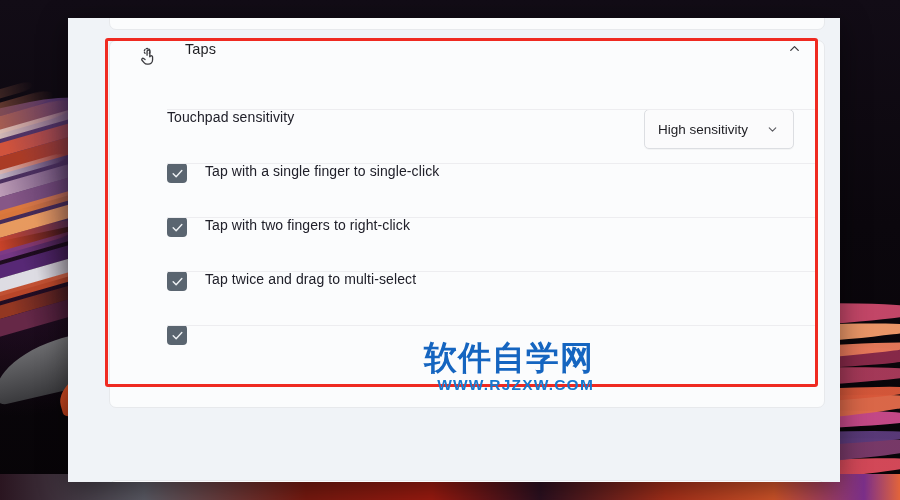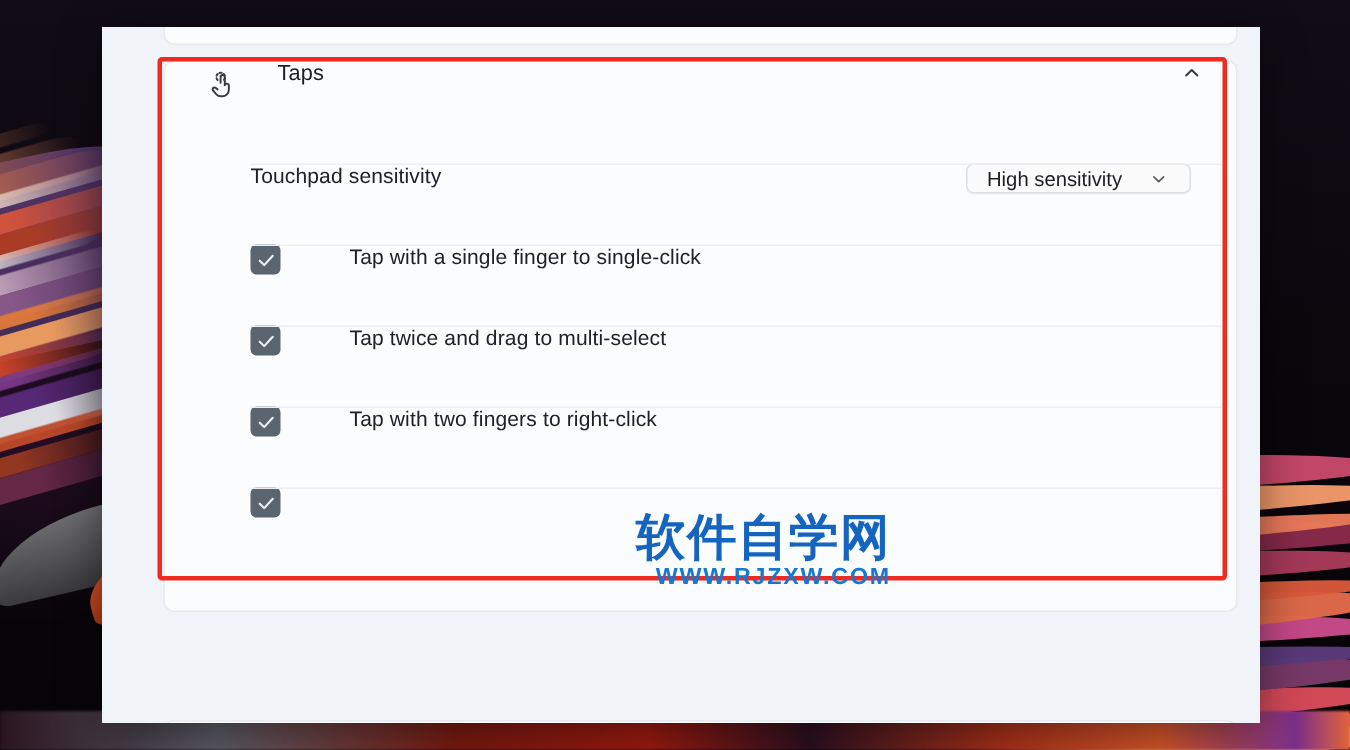--- a/index.html
+++ b/index.html
@@ -138,36 +138,36 @@
   }
   .sub-label {
     font-size: 14px;
     color: #20202a;
     letter-spacing: .1px;
   }
 
   
   .dropdown {
     margin-left: auto;
-    height: 20px;
+    height: 40px;
     min-width: 150px;
     background: #fbfbfc;
     border: 1px solid #dcdee2;
     border-radius: 5px;
     display: flex; align-items: center;
     padding: 0 9px 0 13px;
     gap: 18px;
     cursor: pointer;
     box-shadow: 0 1px 0 rgba(0,0,0,.03);
   }
   .dropdown-value { font-size: 13.5px; color: #1d1d22; }
   .dropdown-chev { color: #5a5a60; display: flex; align-items: center; }
 
   
-  .cb-row { height: 54px; gap: 28px; }
+  .cb-row { height: 54px; }
   .cbox {
     width: 20px; height: 20px;
     border-radius: 4px;
     background: #5a6570;
     display: flex; align-items: center; justify-content: center;
     flex: 0 0 20px;
     cursor: pointer;
   }
   .cbox svg { display: block; }
   .cb-text {
@@ -307,30 +307,30 @@
           </span>
           <span class="cb-text">Tap with a single finger to single-click</span>
         </div>
 
         <div class="sub-row cb-row">
           <span class="cbox">
             <svg width="13" height="13" viewBox="0 0 24 24" fill="none" stroke="#eef1f4" stroke-width="2.6" stroke-linecap="round" stroke-linejoin="round">
               <polyline points="4 12.5 9.5 18 20 6.5"></polyline>
             </svg>
           </span>
-          <span class="cb-text">Tap twice and drag to multi-select</span>
+          <span class="cb-text">Tap with two fingers to right-click</span>
         </div>
 
         <div class="sub-row cb-row">
           <span class="cbox">
             <svg width="13" height="13" viewBox="0 0 24 24" fill="none" stroke="#eef1f4" stroke-width="2.6" stroke-linecap="round" stroke-linejoin="round">
               <polyline points="4 12.5 9.5 18 20 6.5"></polyline>
             </svg>
           </span>
-          <span class="cb-text">Tap with two fingers to right-click</span>
+          <span class="cb-text">Tap twice and drag to multi-select</span>
         </div>
 
         <div class="sub-row cb-row">
           <span class="cbox">
             <svg width="13" height="13" viewBox="0 0 24 24" fill="none" stroke="#eef1f4" stroke-width="2.6" stroke-linecap="round" stroke-linejoin="round">
               <polyline points="4 12.5 9.5 18 20 6.5"></polyline>
             </svg>
           </span>
         </div>
       </div>

